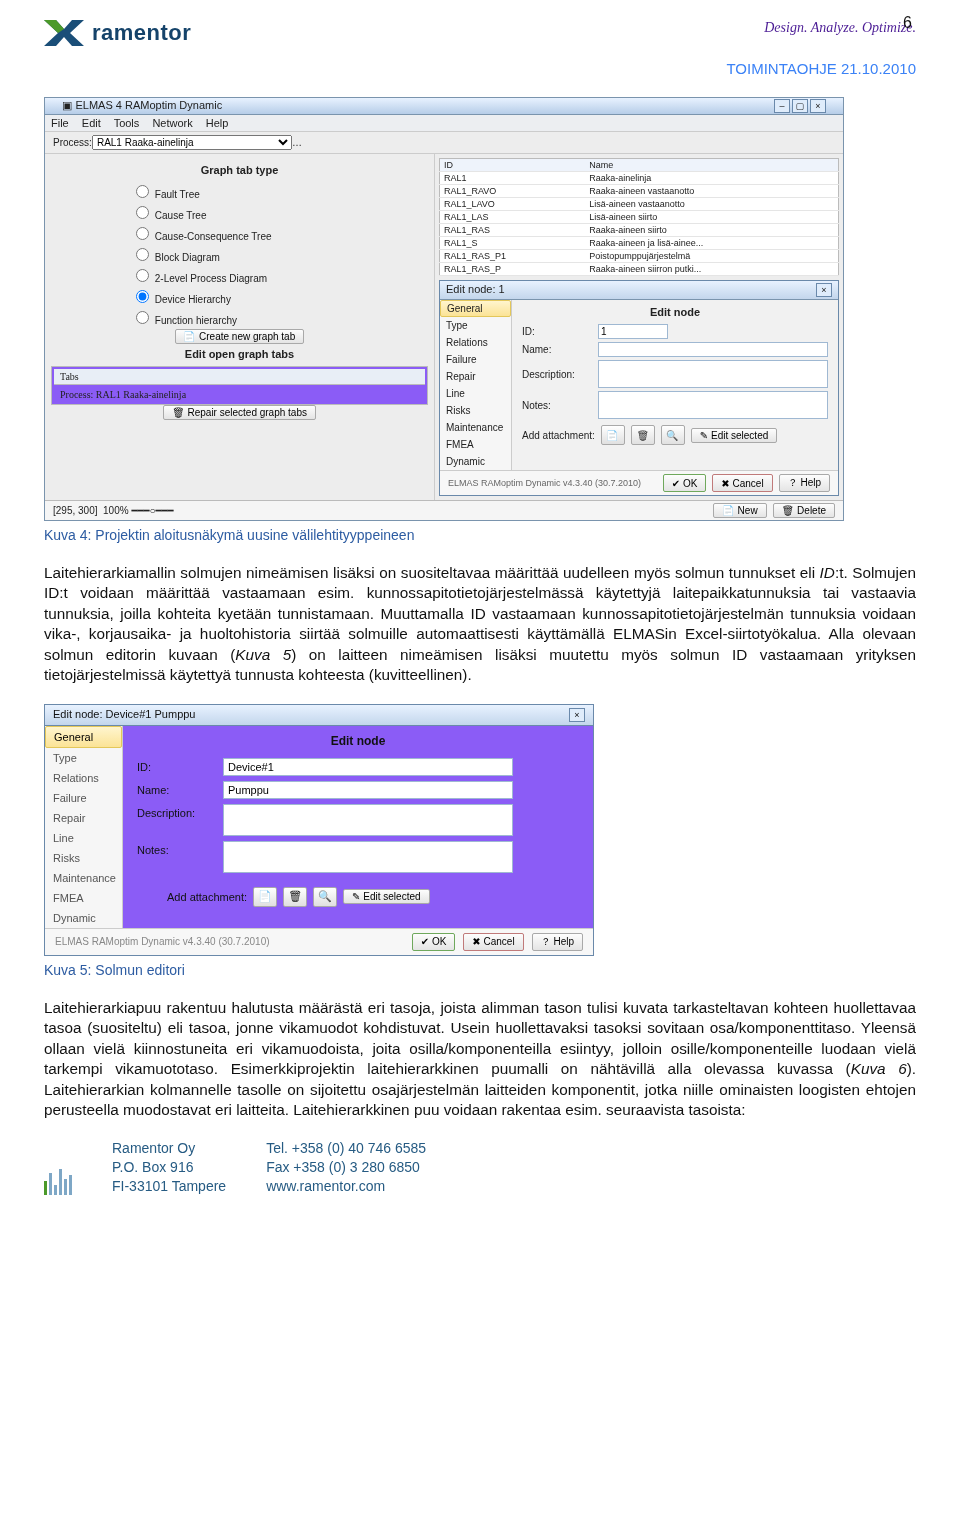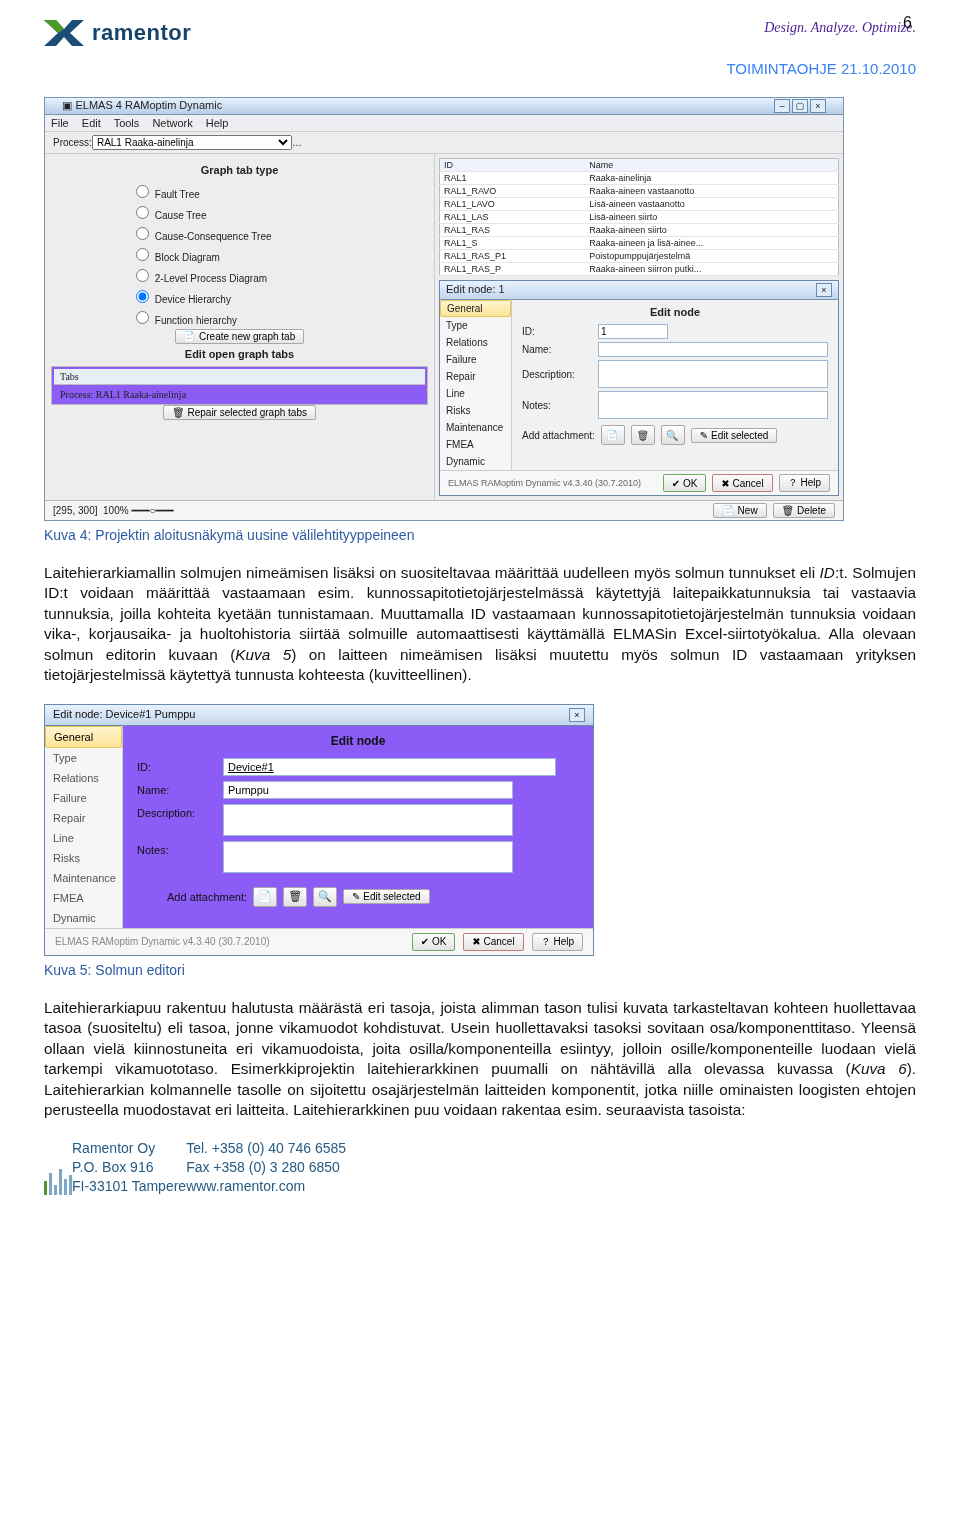--- a/index.html
+++ b/index.html
@@ -110,21 +110,21 @@
   .ew2-heading { text-align: center; font-weight: 700; font-size: 12px; margin-bottom: 10px; }
   .fr2 { display: flex; align-items: flex-start; gap: 14px; margin: 5px 0; }
   .fr2 label { width: 72px; font-size: 11px; padding-top: 3px; }
   .fr2 input { font-size: 11px; padding: 2px 4px; border: 1px solid #9fb8d2; }
   .fr2 textarea { font-size: 11px; border: 1px solid #9fb8d2; resize: none; }
   .ew2-attach { display: flex; align-items: center; gap: 6px; margin-top: 14px; font-size: 11px; padding-left: 30px; }
   .ew2-footer { display: flex; justify-content: space-between; align-items: center; border-top: 1px solid #ccc; padding: 4px 10px; background: #f7f7f7; font-size: 10px; color: #888; }
   .ew2-footer-btns { display: flex; gap: 8px; }
 
   
-  .doc-footer { display: flex; align-items: flex-end; margin-top: 18px; font-size: 14px; color: #265b83; }
+  .doc-footer { display: flex; align-items: flex-end; gap: 40px; margin-top: 18px; font-size: 14px; color: #265b83; }
   .doc-footer .bars { display: flex; gap: 2px; align-items: flex-end; height: 30px; }
   .doc-footer .bars span { display: inline-block; width: 3px; background: #7ea7c6; }
   .doc-footer-col { line-height: 1.35; }
 </style>
 </head>
 <body>
 
 <div class="page">
   <div class="pagenum">6</div>
 
@@ -324,21 +324,21 @@
         <div>Line</div>
         <div>Risks</div>
         <div>Maintenance</div>
         <div>FMEA</div>
         <div>Dynamic</div>
       </div>
       <div class="ew2-right">
         <div class="ew2-heading">Edit node</div>
         <div class="fr2">
             <label>ID:</label>
-            <input style="width: 333px; text-decoration: underline;" value="Device#1">
+            <input style="width: 290px;" value="Device#1">
           </div>
         <div class="fr2">
             <label>Name:</label>
             <input style="width: 290px;" value="Pumppu">
           </div>
         <div class="fr2">
             <label>Description:</label>
             <textarea rows="2" style="width: 290px;"></textarea>
           </div>
         <div class="fr2">

